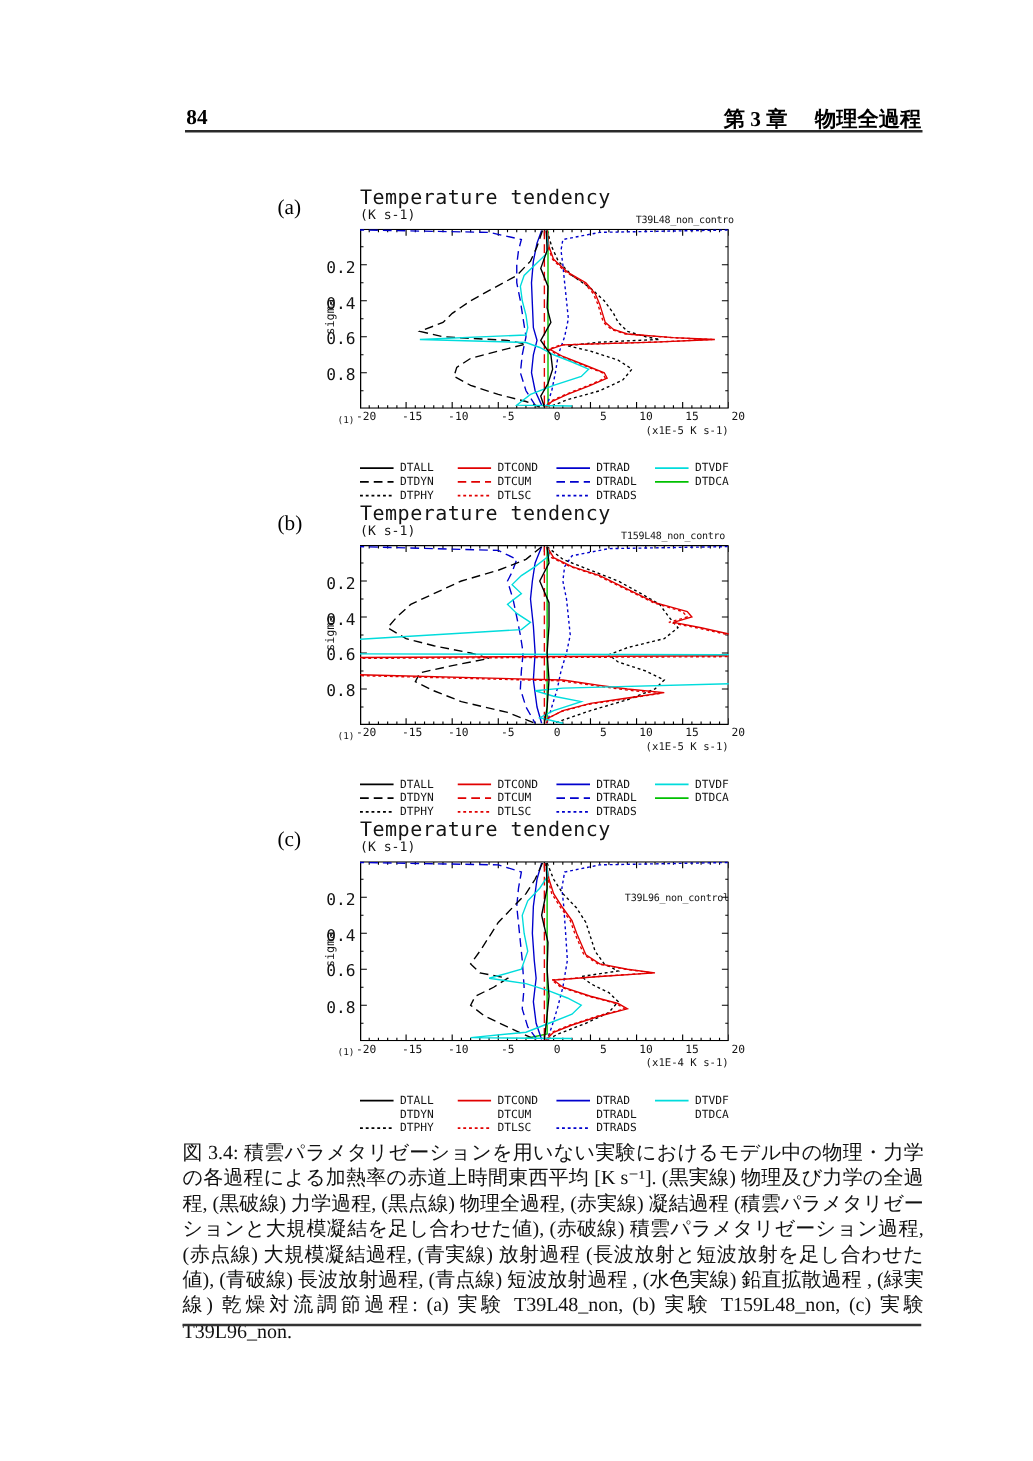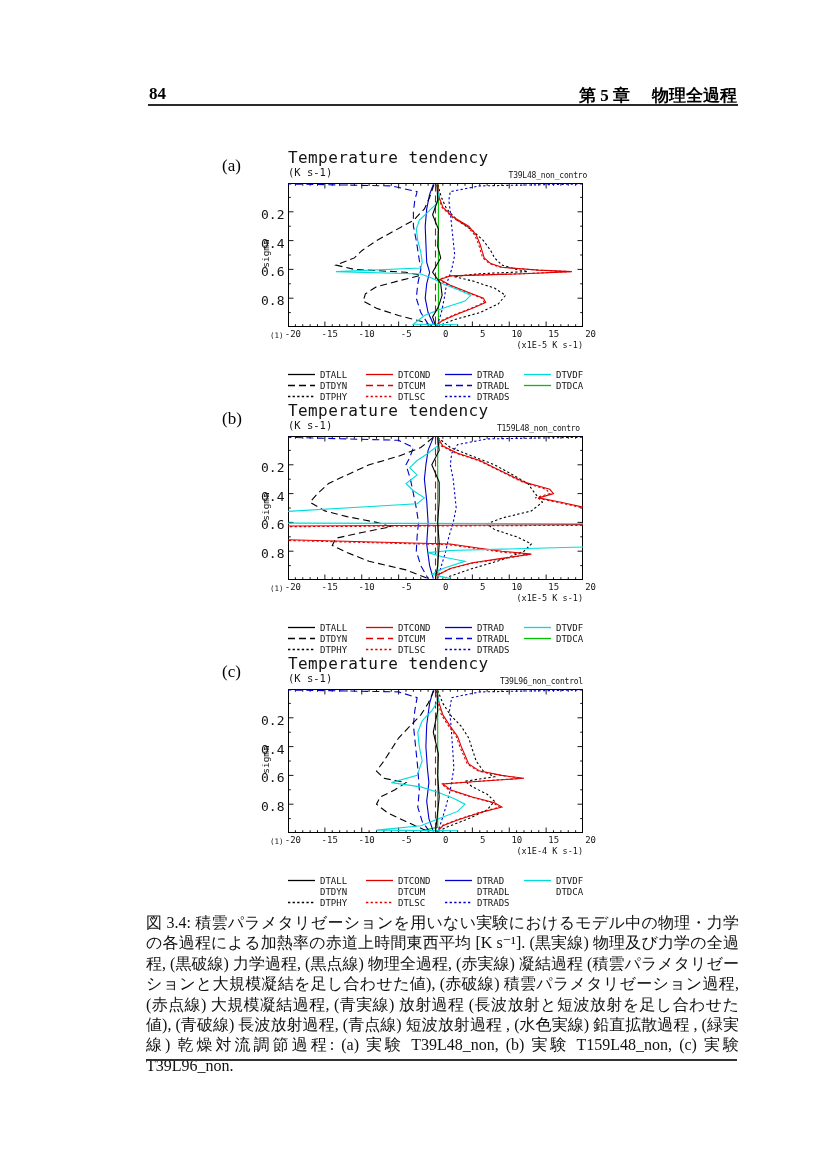--- a/index.html
+++ b/index.html
@@ -27,21 +27,21 @@
   .punit{font-size:8.5px;text-align:right;}
   .pcorner{font-size:7.5px;}
   .lgl{font-size:9px;}
 </style>
 </head>
 <body>
 
 <div id="page">
   <div class="abs" id="hdr-num">84</div>
   <div class="abs" id="hdr-right">
-    <span>第 5 章</span><span class="gap"></span><span>物理全過程</span>
+    <span>第 3 章</span><span class="gap"></span><span>物理全過程</span>
   </div>
   <div class="abs" id="hdr-rule"></div>
 
   <div class="panel">
       <div class="plabel" style="left: 222px; top: 156px;">(a)</div>
       <div class="ptitle mono" style="left: 288px; top: 148px;">Temperature tendency</div>
       <div class="psub mono" style="left: 288px; top: 166px;">(K s-1)</div>
       <div class="prun mono" style="left: 412px; top: 171px; width: 175px;">T39L48_non_contro</div>
       <div class="psigma mono" style="left: 248px; top: 248px; width: 34px; text-align: center;">sigma</div>
       <svg width="295" height="144" viewBox="0 0 295 144" style="left: 288px; top: 183px;">
@@ -401,21 +401,21 @@
       <div class="lgl mono" style="left: 556px; top: 623px;">DTVDF</div>
       <svg width="27" height="5" style="left: 524px; top: 636px;">
         <line x1="0" y1="2.5" x2="27" y2="2.5" stroke="#00c000" stroke-width="1.3"></line>
       </svg>
       <div class="lgl mono" style="left: 556px; top: 634px;">DTDCA</div>
     </div>
   <div class="panel">
       <div class="plabel" style="left: 222px; top: 662px;">(c)</div>
       <div class="ptitle mono" style="left: 288px; top: 654px;">Temperature tendency</div>
       <div class="psub mono" style="left: 288px; top: 672px;">(K s-1)</div>
-      <div class="prun mono" style="left: 408px; top: 677px; width: 175px;">T39L96_non_control</div>
+      <div class="prun mono" style="left: 408px; top: 714px; width: 175px;">T39L96_non_control</div>
       <div class="psigma mono" style="left: 248px; top: 754px; width: 34px; text-align: center;">sigma</div>
       <svg width="295" height="144" viewBox="0 0 295 144" style="left: 288px; top: 689px;">
         <rect x="0.5" y="0.5" width="294" height="143" fill="none" stroke="#000" stroke-width="1"></rect>
         <line x1="0" y1="0.5" x2="0" y2="5.5" stroke="#000" stroke-width="0.9"></line>
         <line x1="0" y1="143.5" x2="0" y2="138.5" stroke="#000" stroke-width="0.9"></line>
         <line x1="7.375" y1="0.5" x2="7.375" y2="2.8" stroke="#000" stroke-width="0.9"></line>
         <line x1="7.375" y1="143.5" x2="7.375" y2="141.2" stroke="#000" stroke-width="0.9"></line>
         <line x1="14.75" y1="0.5" x2="14.75" y2="2.8" stroke="#000" stroke-width="0.9"></line>
         <line x1="14.75" y1="143.5" x2="14.75" y2="141.2" stroke="#000" stroke-width="0.9"></line>
         <line x1="22.125" y1="0.5" x2="22.125" y2="2.8" stroke="#000" stroke-width="0.9"></line>

